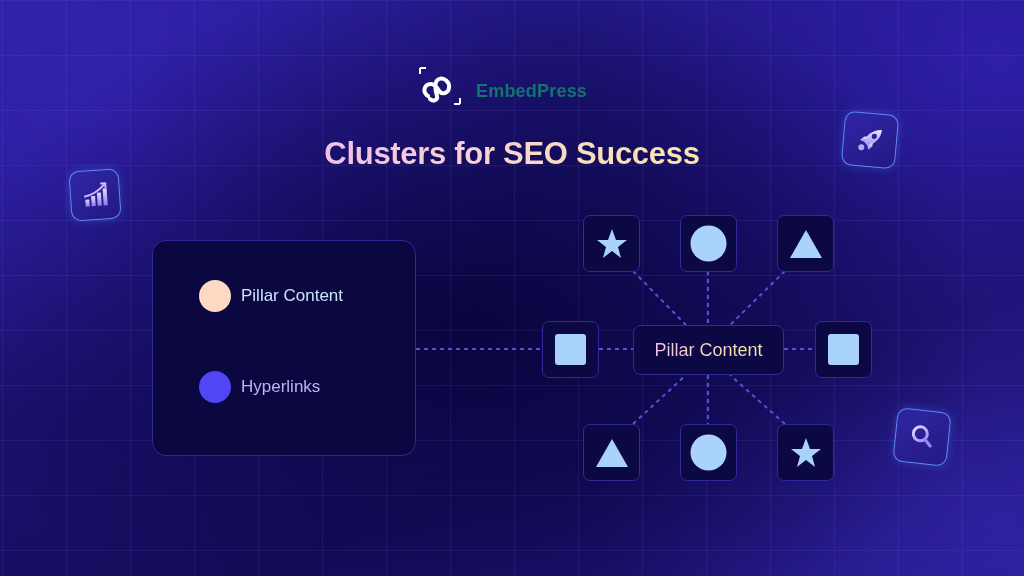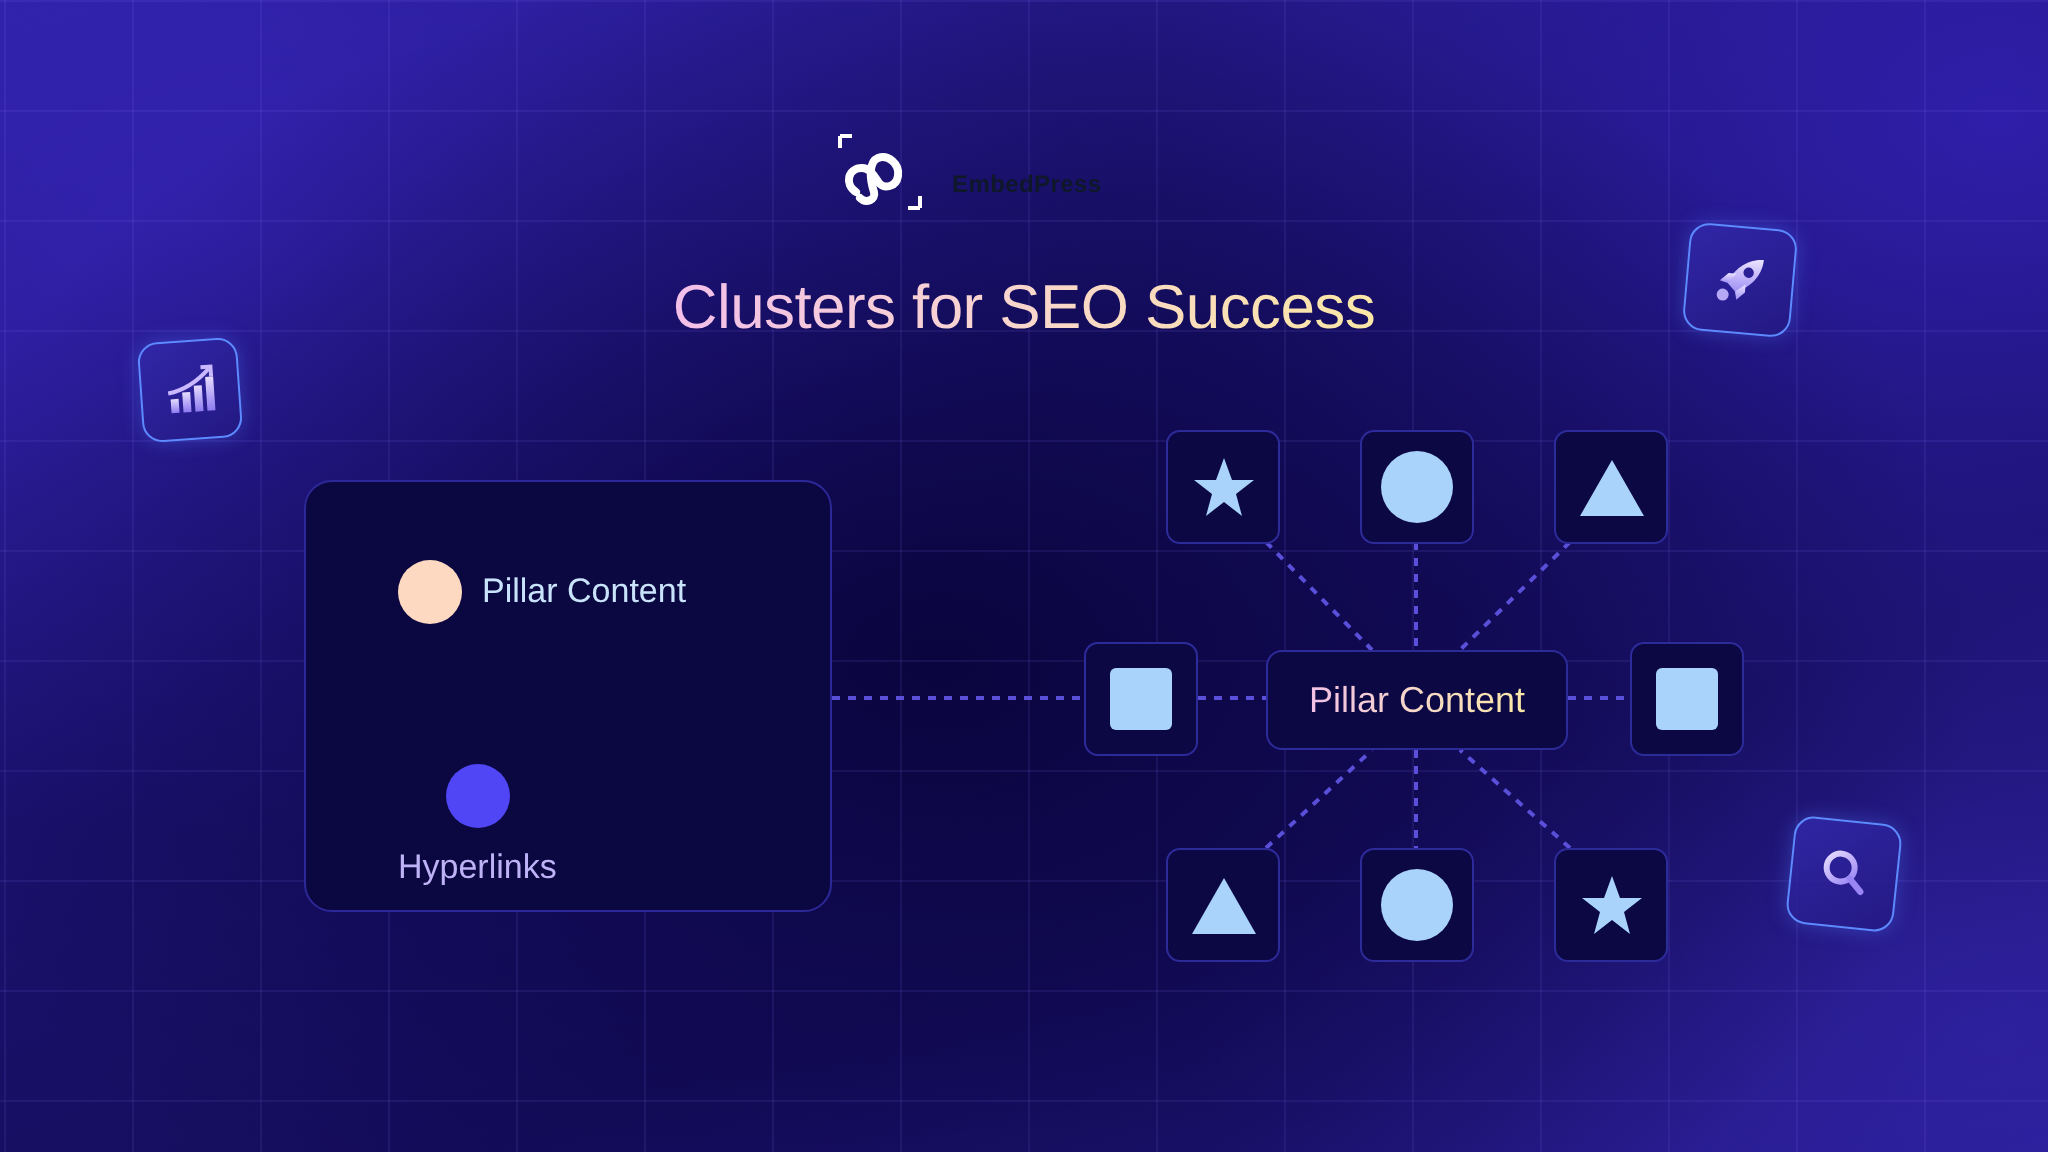--- a/index.html
+++ b/index.html
@@ -22,24 +22,24 @@
     background-size: 64px 55px;
     background-position: 2px 0;
     pointer-events: none;
   }
   
   .logo {
     position: absolute; left: 418px; top: 66px; height: 40px;
     display: flex; align-items: center; gap: 14px;
   }
   .logo svg { width: 44px; height: 40px; }
-  .logo-text { color: #0f172a; font-weight: 700; font-size: 12px; letter-spacing: 0.2px; margin-top: 11px; }
+  .logo-text { color: #0f766e; font-weight: 700; font-size: 18px; letter-spacing: 0.2px; margin-top: 11px; }
   .title {
     position: absolute; left: 0; right: 0; top: 136px; text-align: center;
-    font-size: 31px; font-weight: 400; letter-spacing: -0.3px;
+    font-size: 31px; font-weight: 700; letter-spacing: -0.3px;
   }
   .title span {
     background: linear-gradient(90deg, #f2bfe9 0%, #f8d4d0 45%, #fbe7a6 100%);
     -webkit-background-clip: text; background-clip: text; color: transparent;
   }
   
   .float-icon {
     position: absolute; width: 50px; height: 50px; border-radius: 10px;
     border: 1.5px solid #5d8bff;
     background: linear-gradient(145deg, rgba(50,40,170,0.85), rgba(35,25,130,0.85));
@@ -136,21 +136,21 @@
     <circle cx="13" cy="12" r="7" stroke="url(#g3)" stroke-width="3" fill="none"></circle>
     <path d="M18 17 L24 23" stroke="#9a85f5" stroke-width="3.2" stroke-linecap="round"></path>
   </svg>
 </div>
 
 <div class="legend">
   <div class="legend-item" style="top:39px;">
     <span class="legend-dot" style="background:#fcd9c0;"></span>
     <span style="color:#c9e3fb;">Pillar Content</span>
   </div>
-  <div class="legend-item" style="top:141px;flex-direction:column;">
+  <div class="legend-item" style="top:130px;">
     <span class="legend-dot" style="background:#5046f5;"></span>
     <span style="color:#bdb2f5;">Hyperlinks</span>
   </div>
 </div>
 
 <svg class="connector" style="left:0; top:0; width:1024px; height:576px;" viewBox="0 0 1024 576">
   <g stroke="#5a4fd8" stroke-width="2" stroke-dasharray="4 4" fill="none">
     <line x1="416" y1="349" x2="542" y2="349"></line>
     <line x1="599" y1="349" x2="633" y2="349"></line>
     <line x1="784" y1="349" x2="815" y2="349"></line>

